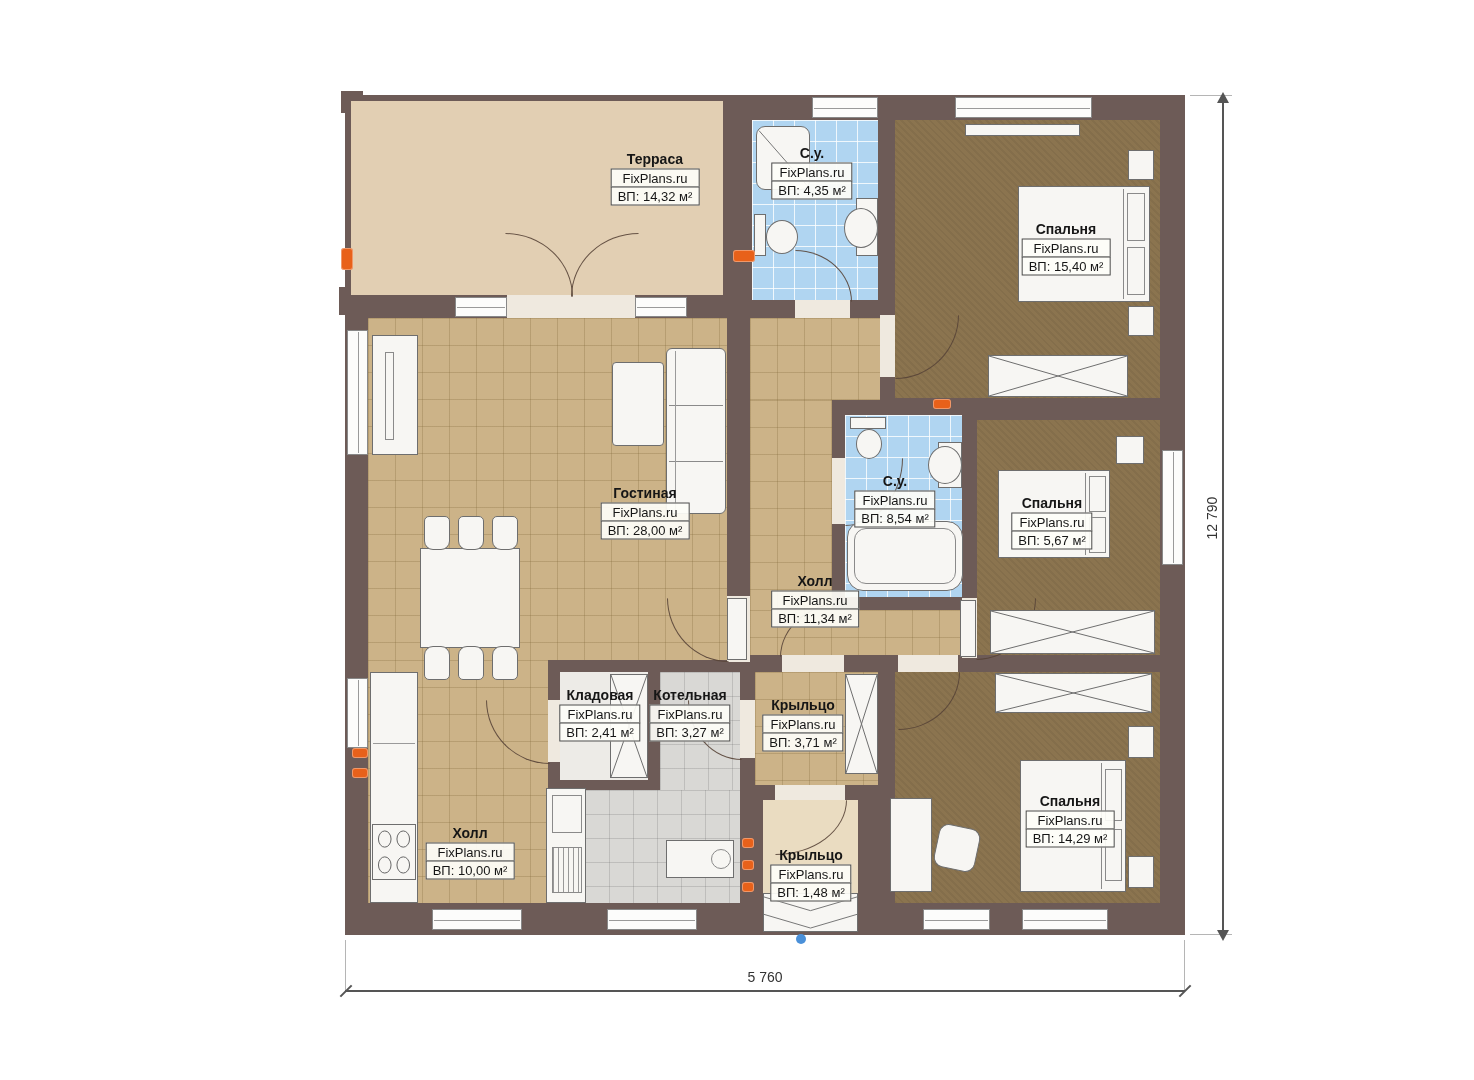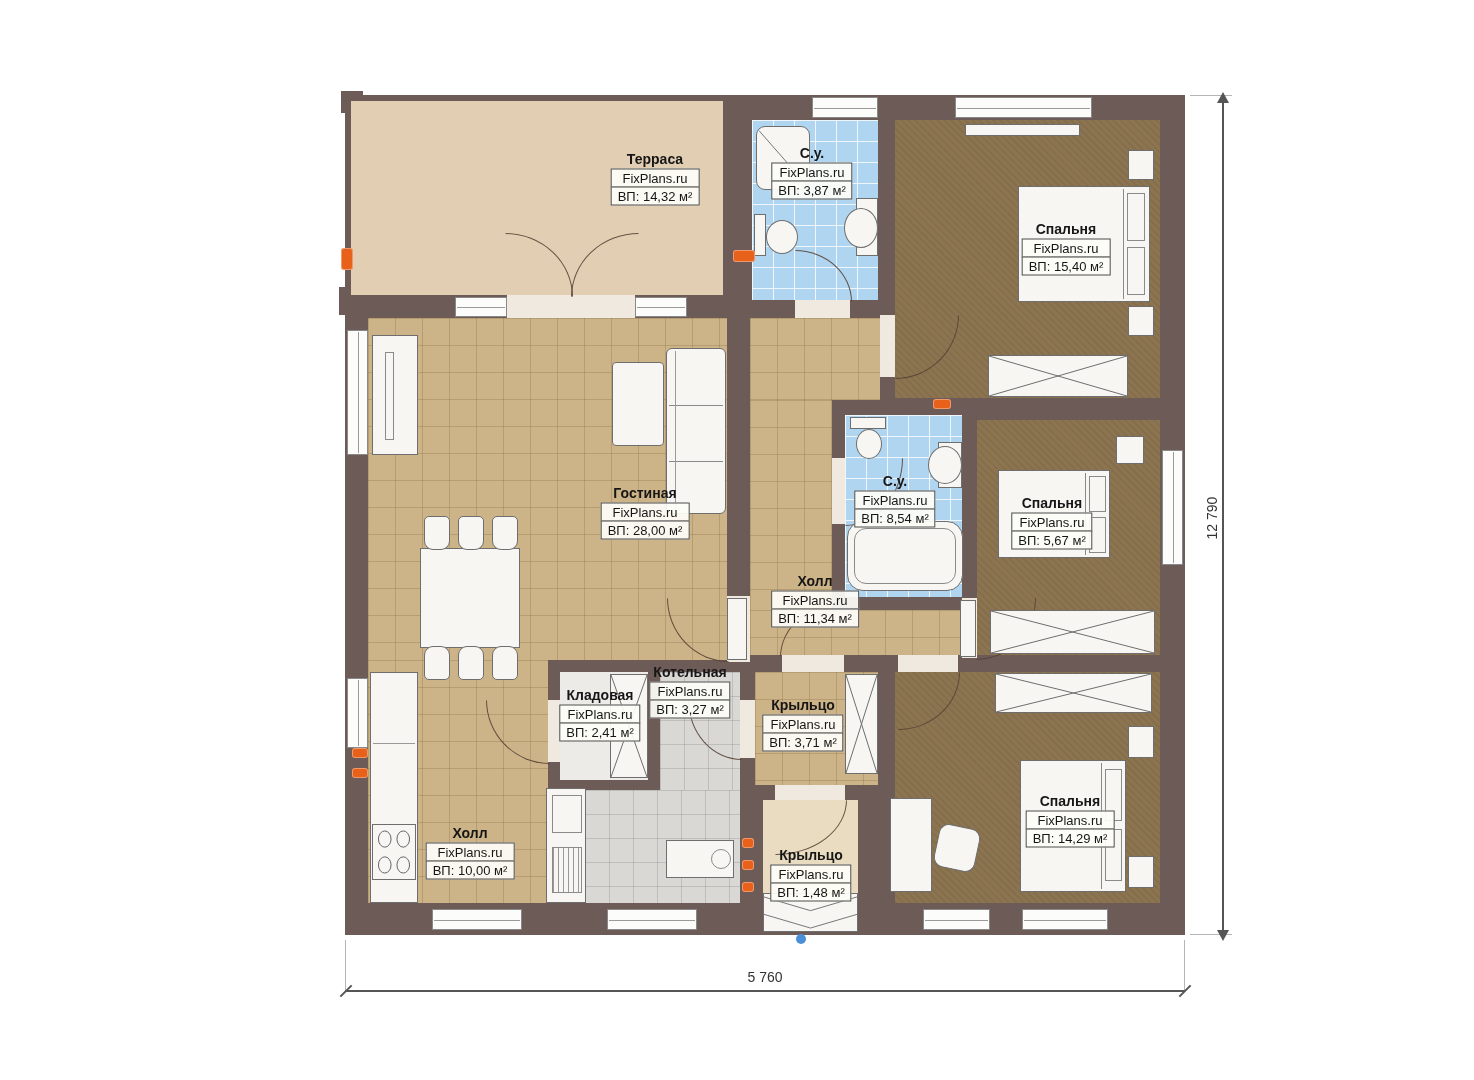--- a/index.html
+++ b/index.html
@@ -246,21 +246,21 @@
   <div class="out" style="left:742px;top:882px;width:12px;height:10px;"></div>
 
   <div class="lab" style="left:655px;top:178px;">
     <div class="nm">Терраса</div>
     <span class="bx">FixPlans.ru</span>
     <span class="bx">ВП: 14,32 м²</span>
   </div>
   <div class="lab" style="left:812px;top:172px;">
     <div class="nm">С.у.</div>
     <span class="bx">FixPlans.ru</span>
-    <span class="bx">ВП: 3,87 м²</span>
+    <span class="bx">ВП: 4,35 м²</span>
   </div>
   <div class="lab" style="left:1066px;top:248px;">
     <div class="nm">Спальня</div>
     <span class="bx">FixPlans.ru</span>
     <span class="bx">ВП: 15,40 м²</span>
   </div>
   <div class="lab" style="left:645px;top:512px;">
     <div class="nm">Гостиная</div>
     <span class="bx">FixPlans.ru</span>
     <span class="bx">ВП: 28,00 м²</span>
@@ -278,21 +278,21 @@
   <div class="lab" style="left:815px;top:600px;">
     <div class="nm">Холл</div>
     <span class="bx">FixPlans.ru</span>
     <span class="bx">ВП: 11,34 м²</span>
   </div>
   <div class="lab" style="left:600px;top:714px;">
     <div class="nm">Кладовая</div>
     <span class="bx">FixPlans.ru</span>
     <span class="bx">ВП: 2,41 м²</span>
   </div>
-  <div class="lab" style="left:690px;top:691px;">
+  <div class="lab" style="left:690px;top:714px;">
     <div class="nm">Котельная</div>
     <span class="bx">FixPlans.ru</span>
     <span class="bx">ВП: 3,27 м²</span>
   </div>
   <div class="lab" style="left:803px;top:724px;">
     <div class="nm">Крыльцо</div>
     <span class="bx">FixPlans.ru</span>
     <span class="bx">ВП: 3,71 м²</span>
   </div>
   <div class="lab" style="left:470px;top:852px;">

